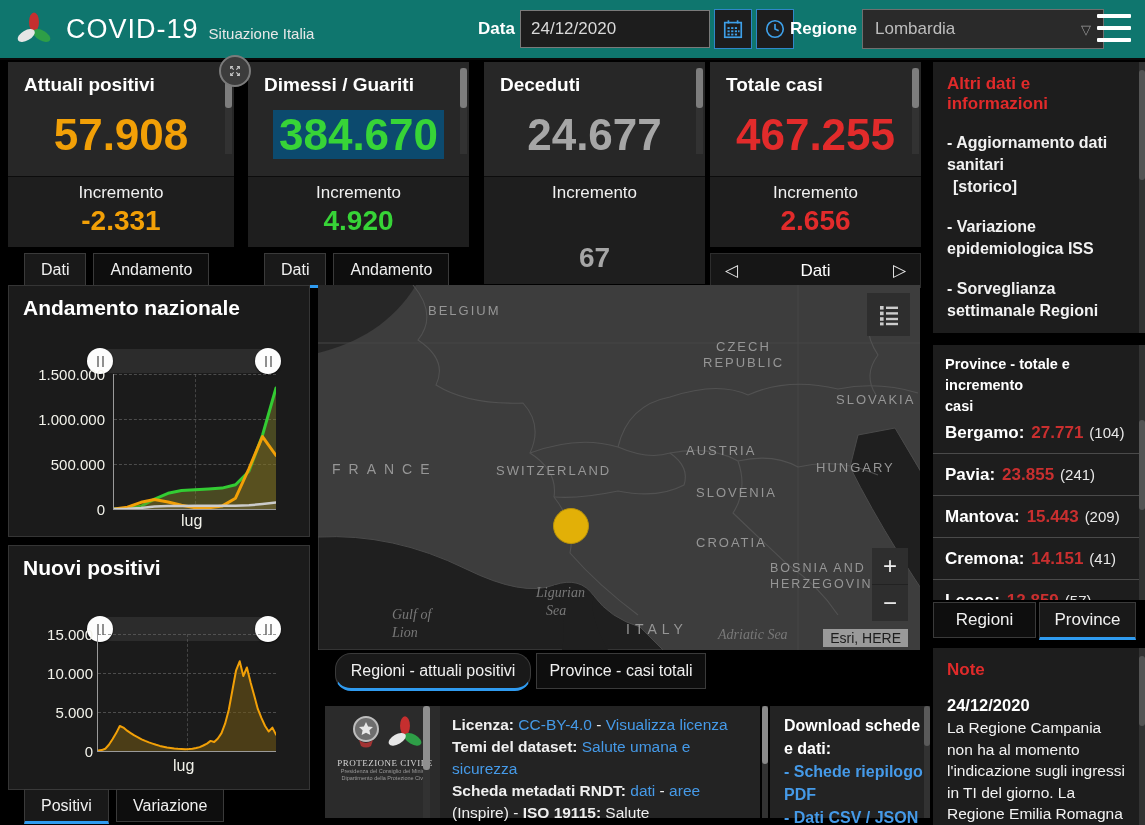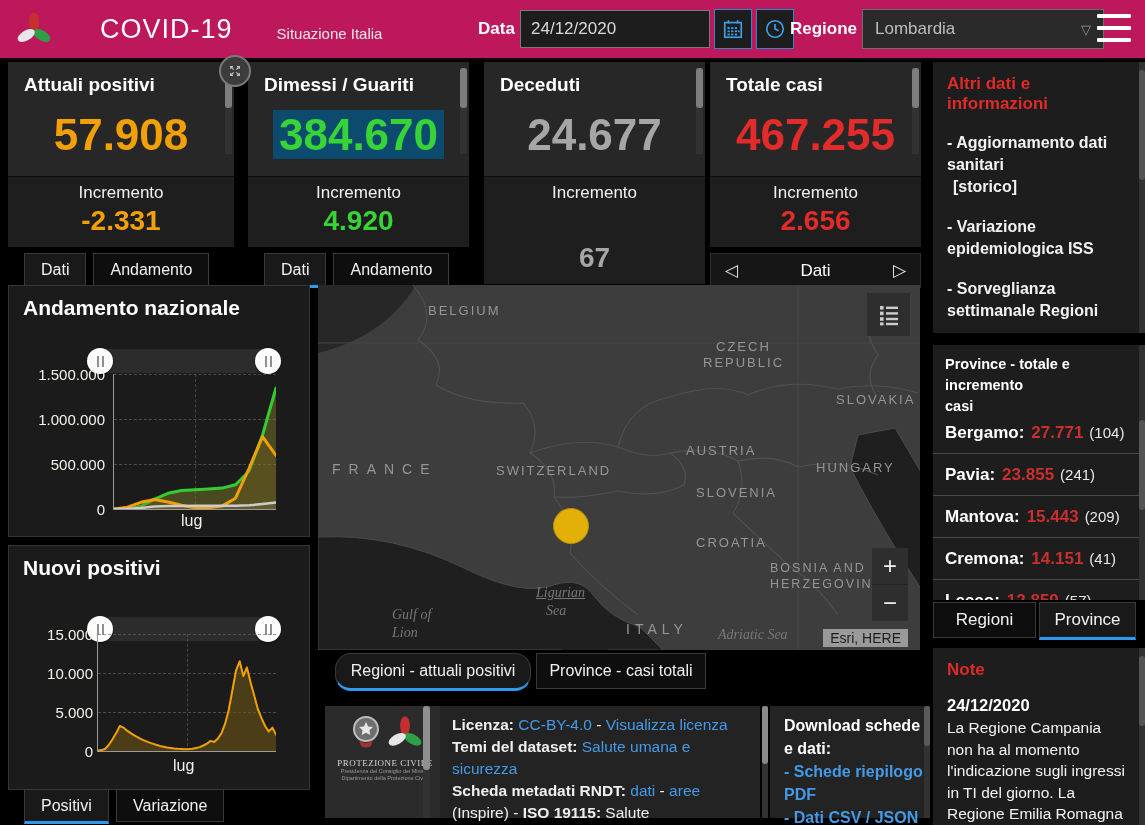--- a/index.html
+++ b/index.html
@@ -1,22 +1,22 @@
 <!DOCTYPE html>
 <html><head>
 <meta charset="utf-8">
 <style>
   html,body{margin:0;padding:0;background:#000;}
   #app{position:relative;width:1145px;height:825px;background:#000;overflow:hidden;
        font-family:"Liberation Sans","DejaVu Sans",sans-serif;color:#fff;}
   .abs{position:absolute;}
 
   
-  #header{position:absolute;left:0;top:0;width:1145px;height:58px;background:#be185d;
-          border-bottom:2px solid #0a0a0a;display:flex;align-items:center;gap:34px;}
+  #header{position:absolute;left:0;top:0;width:1145px;height:58px;background:#0f766e;
+          border-bottom:2px solid #0a0a0a;display:flex;align-items:center;}
   #logo{margin-left:14px;width:40px;height:40px;flex:0 0 auto;}
   #app-title{font-size:27px;font-weight:400;color:#fff;margin-left:12px;letter-spacing:1px;}
   #app-subtitle{font-size:15px;color:#e8e8e8;margin-left:10px;margin-top:8px;}
   .hdr-label{font-weight:bold;font-size:17px;color:#fff;}
   #date-wrap{position:absolute;left:520px;top:9px;display:flex;align-items:center;gap:0;}
   #date-label{position:absolute;left:478px;top:19px;}
   #date-input{width:168px;height:36px;background:#1d1d1d;border:1px solid #7a7a7a;color:#d9d9d9;
               font-size:17px;padding:0 10px;display:flex;align-items:center;}
   .icon-btn{width:36px;height:38px;border:1px solid #2f87c9;background:#1d1d1d;margin-left:4px;
             display:flex;align-items:center;justify-content:center;cursor:pointer;}
@@ -350,21 +350,21 @@
     <div class="cl" style="left:178px;top:178px;">SWITZERLAND</div>
     <div class="cl" style="left:368px;top:158px;">AUSTRIA</div>
     <div class="cl" style="left:498px;top:175px;">HUNGARY</div>
     <div class="cl" style="left:378px;top:200px;">SLOVENIA</div>
     <div class="cl" style="left:378px;top:250px;">CROATIA</div>
     <div class="cl" style="left:452px;top:276px;font-size:12.5px;">BOSNIA AND</div>
     <div class="cl" style="left:452px;top:292px;font-size:12.5px;">HERZEGOVINA</div>
     <div class="cl" style="left:308px;top:336px;letter-spacing:5px;font-size:14px;">ITALY</div>
     <div class="wl" style="left:74px;top:322px;">Gulf of</div>
     <div class="wl" style="left:74px;top:340px;">Lion</div>
-    <div class="wl" style="left:218px;top:300px;text-decoration:underline;">Ligurian</div>
+    <div class="wl" style="left:218px;top:300px;">Ligurian</div>
     <div class="wl" style="left:228px;top:318px;">Sea</div>
     <div class="wl" style="left:400px;top:342px;">Adriatic Sea</div>
 
     <div id="marker" style="background:#E2B007;border:1px solid #b8920a;"></div>
 
     <div id="map-legend-btn">
       <svg width="24" height="24" viewBox="0 0 24 24">
         <g fill="#cccccc">
           <rect x="3" y="3" width="3.6" height="3.6"></rect>
             <rect x="9" y="3.6" width="12" height="2.4"></rect>

